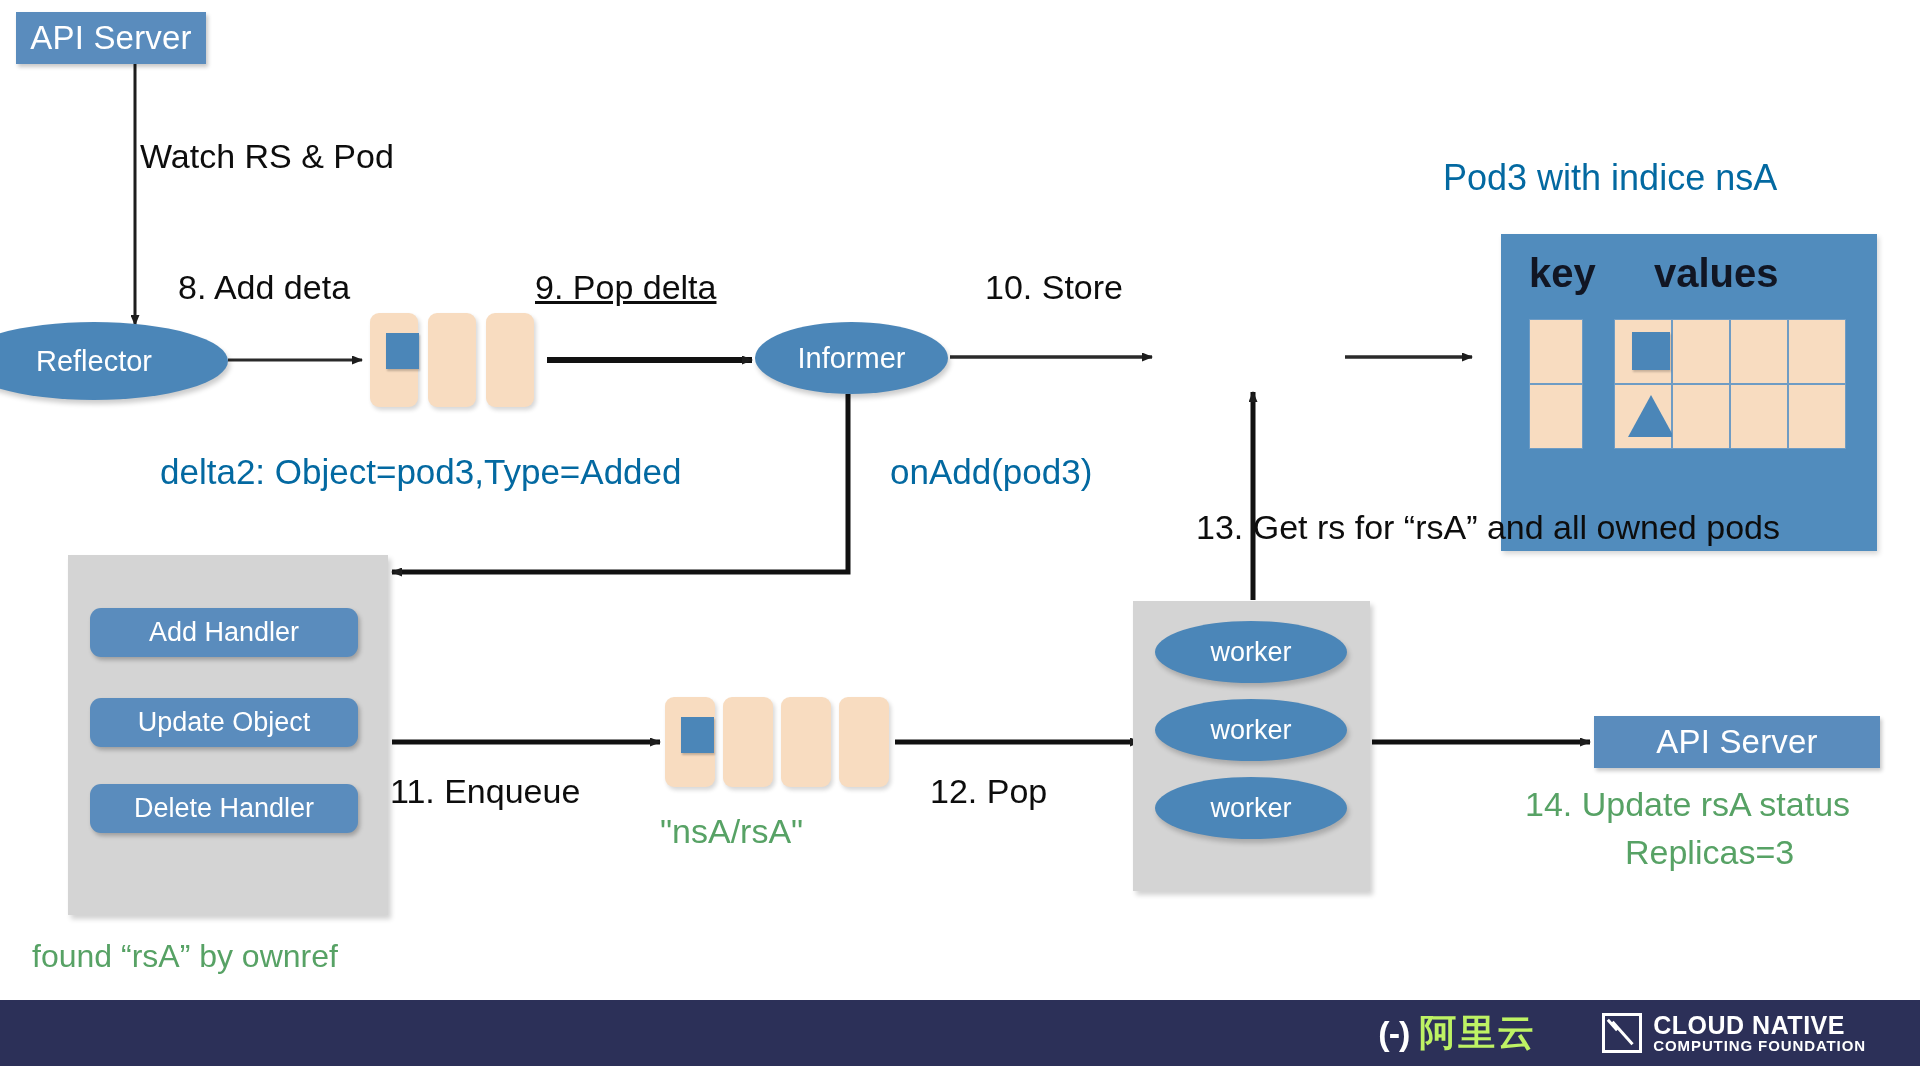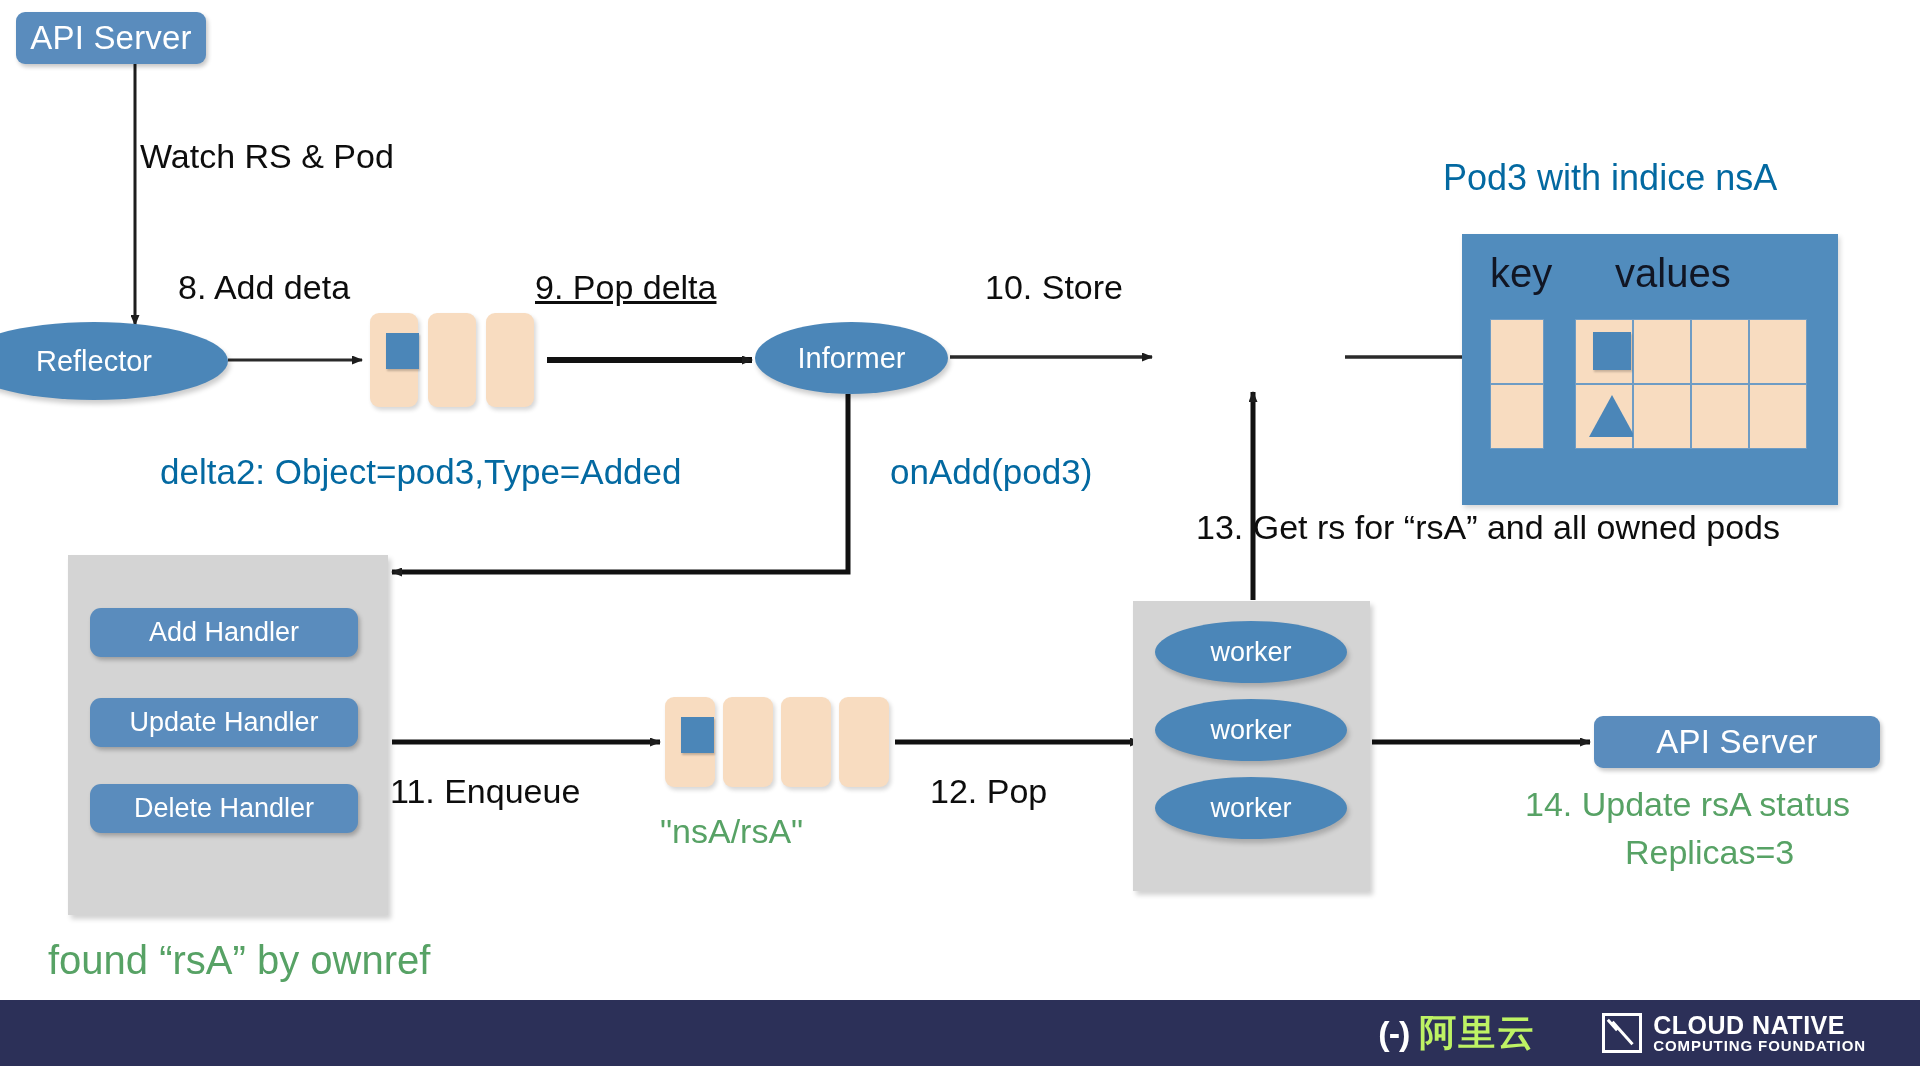--- a/index.html
+++ b/index.html
@@ -21,21 +21,21 @@
     width: 1920px;
     height: 1066px;
     background: #ffffff;
   }
 
   
   .node-pill {
     position: absolute;
     background: #5a8cbd;
     color: #ffffff;
-    border-radius: 9px;
+    border-radius: 0;
     display: flex;
     align-items: center;
     justify-content: center;
     font-size: 33px;
     letter-spacing: .2px;
     box-shadow: 2px 3px 4px rgba(0,0,0,.22);
     white-space: nowrap;
   }
   .node-ellipse {
     position: absolute;
@@ -279,21 +279,21 @@
 
   <div class="node-ellipse" style="left:755px; top:322px; width:193px; height:72px;">
     <span>Informer</span>
   </div>
 
 
   <div class="label-green dark" style="left:1443px; top:157px; font-size:36px;">
     <span>Pod3 with indice nsA</span>
   </div>
 
-  <div id="indexer-table" style="left:1462px; top:234px; width:376px; height:271px;">
+  <div id="indexer-table" style="left:1501px; top:234px; width:376px; height:317px;font-weight:bold;">
     <div class="th" style="left:28px; top:17px;">
       <span>key</span>
     </div>
     <div class="th" style="left:153px; top:17px;">
       <span>values</span>
     </div>
 
     <div class="tbl-cell" style="left:28px; top:85px; width:54px; height:65px;"></div>
     <div class="tbl-cell" style="left:28px; top:150px; width:54px; height:65px;"></div>
 
@@ -322,28 +322,28 @@
 
   <div class="label-black" style="left:1196px; top:508px;">
     <span>13. Get rs for “rsA” and all owned pods</span>
   </div>
 
   <div class="panel-gray" style="left:68px; top:555px; width:320px; height:360px;">
     <div class="handler-btn" style="left:22px; top:53px; width:268px; height:49px;">
       <span>Add Handler</span>
     </div>
     <div class="handler-btn" style="left:22px; top:143px; width:268px; height:49px;">
-      <span>Update Handler</span>
+      <span>Update Object</span>
     </div>
     <div class="handler-btn" style="left:22px; top:229px; width:268px; height:49px;">
       <span>Delete Handler</span>
     </div>
   </div>
 
-  <div class="label-green" style="left:48px; top:938px; font-size:40px;">
+  <div class="label-green" style="left:32px; top:938px; font-size:32px;">
     <span>found “rsA” by ownref</span>
   </div>
 
   <div class="label-black" style="left:390px; top:772px;">
     <span>11. Enqueue</span>
   </div>
 
   <div style="position:absolute; left:665px; top:697px; width:232px; height:92px;">
     <div class="card" style="left:0px; top:0px; width:50px; height:90px;">
       <span class="sq"></span>

